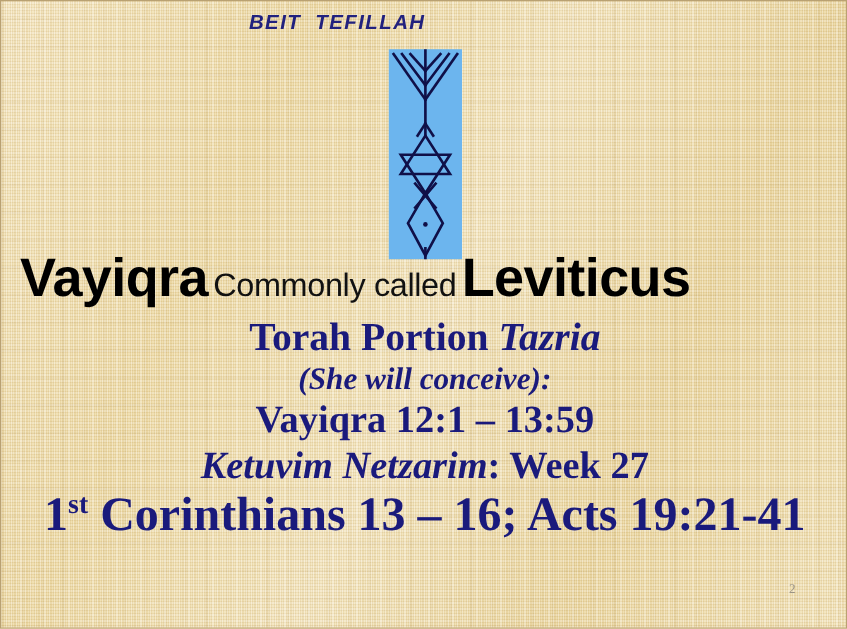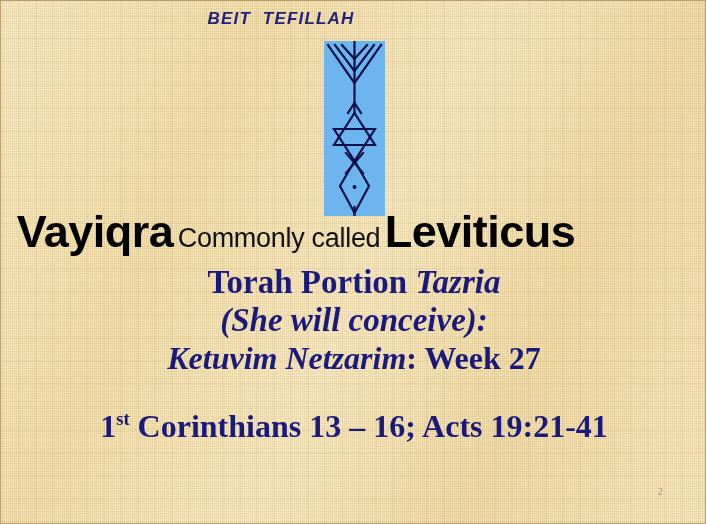--- a/index.html
+++ b/index.html
@@ -114,24 +114,24 @@
     text-align: center;
     color: #1a1a7c;
     font-family: "Liberation Serif", serif;
     font-weight: bold;
   }
   .navy-line {
     white-space: nowrap;
     line-height: 1.16;
   }
   .l1 { font-size: 33px; }
-  .l2 { font-size: 33px; font-style: italic; }
+  .l2 { font-size: 26px; font-style: italic; }
   .l3 { font-size: 32px; }
   .l4 { font-size: 32px; font-family: Liberation Serif, serif; }
-  .l5 { font-size: 32px; margin-top: 31px; }
+  .l5 { font-size: 40px; }
   .ital { font-style: italic; }
   .sup {
     font-size: 0.58em;
     vertical-align: super;
     line-height: 0;
   }
 
   
   #footer-url {
     position: absolute;
@@ -197,20 +197,21 @@
   </div>
 
   <div id="navy-block">
 
     <div class="navy-line l1">
       <span>Torah Portion </span><span class="ital">Tazria</span>
     </div>
 
     <div class="navy-line l2">(She will conceive):</div>
 
+    <div class="navy-line l3">Vayiqra 12:1 – 13:59</div>
 
     <div class="navy-line l4">
       <span class="ital">Ketuvim Netzarim</span><span>:  Week 27</span>
     </div>
 
     <div class="navy-line l5">
       <span>1</span><span class="sup">st</span><span> Corinthians 13 – 16; Acts 19:21-41</span>
     </div>
 
   </div>

